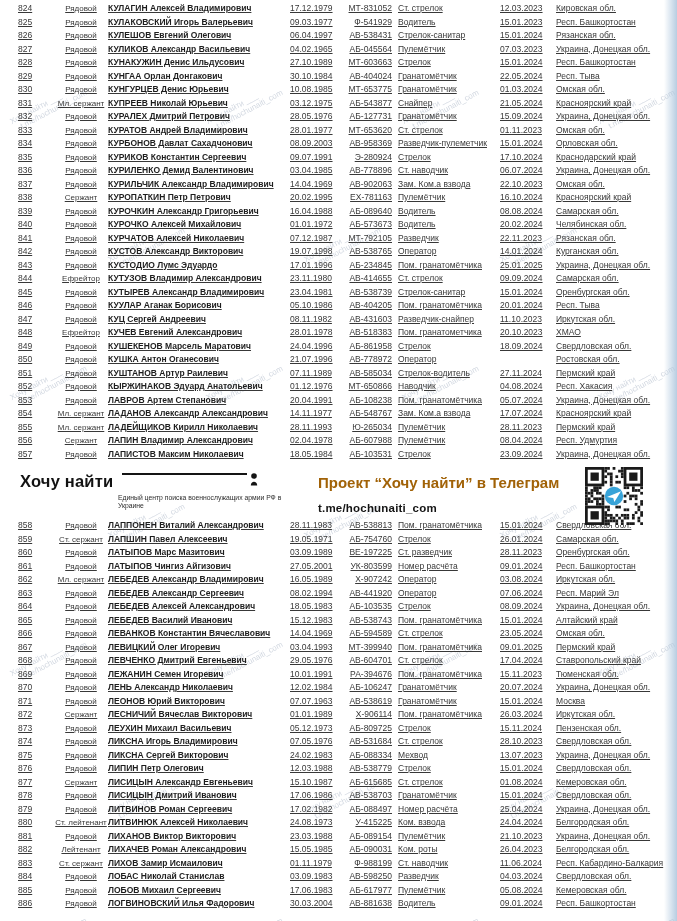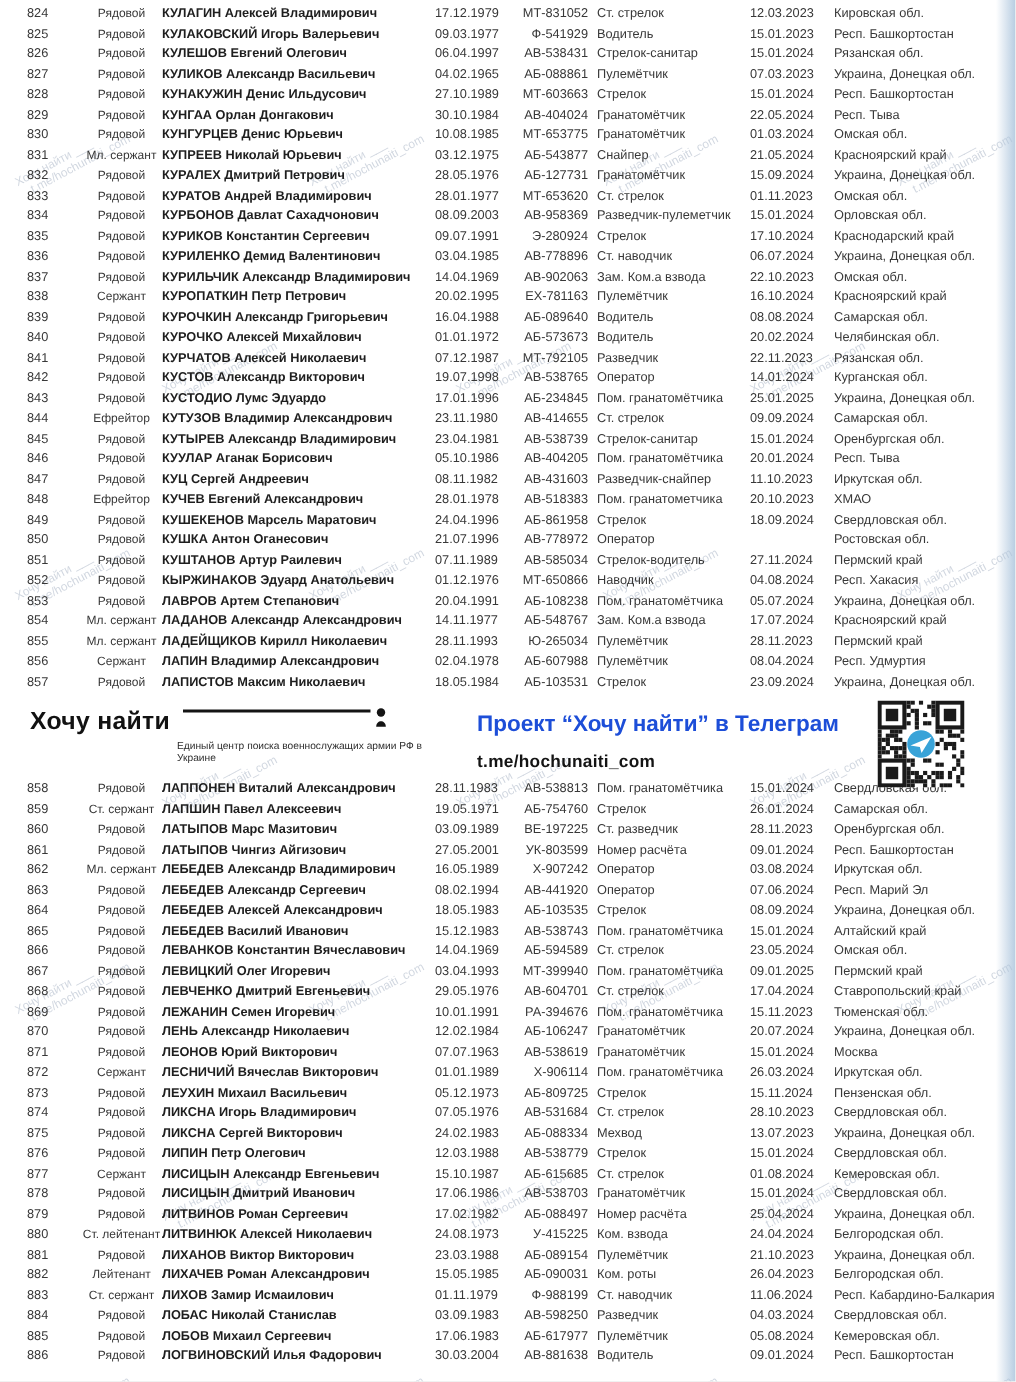--- a/index.html
+++ b/index.html
@@ -7,21 +7,21 @@
         font-family:"Liberation Sans",sans-serif;color:#383838;}
   
   .wm-layer{position:absolute;inset:0;pointer-events:none;z-index:1;}
   .wm{position:absolute;transform:rotate(-28deg);font-size:8px;line-height:9px;
       color:rgba(140,156,178,0.40);white-space:nowrap;}
   .wm div:nth-child(2){padding-left:7px;}
   
   .edge-strip{position:absolute;top:0;right:0;width:13px;height:100%;z-index:5;
       background:linear-gradient(to right,rgba(182,203,224,0),rgba(171,196,220,0.85));}
   
-  .tsec{position:absolute;left:0;right:0;z-index:2;}
+  .tsec{position:absolute;left:0;right:0;z-index:2;text-decoration:underline;}
   .tsec-top{top:2px;}
   .tsec-bottom{top:519px;}
   .trow{display:grid;height:13.5px;align-items:center;
         grid-template-columns:18px 36px 54px 182px 54px 48px 6px 98px 4px 52px 4px 1fr;
         font-size:8.5px;line-height:13.5px;}
   .cell{overflow:visible;white-space:nowrap;}
   .c-num{grid-column:2;}
   .c-rank{grid-column:3;text-align:center;font-size:8px;}
   .c-name{grid-column:4;font-weight:bold;color:#1e1e1e;}
   .c-dob{grid-column:5;}
@@ -32,21 +32,21 @@
   
   .banner{position:absolute;left:0;right:0;top:466px;height:84px;z-index:3;}
   .logo-block{position:absolute;left:20px;top:6px;width:238px;}
   .logo-row{display:flex;align-items:flex-start;}
   .logo-title{font-weight:bold;font-size:16.5px;color:#121212;letter-spacing:0.2px;}
   .logo-line{flex:1;border-bottom:2px solid #141414;margin:0 3px 3px 9px;height:1px;}
   .logo-pin{margin-bottom:1px;}
   .logo-subtitle{margin-left:98px;margin-top:3px;width:168px;font-size:6.8px;
       line-height:7.8px;color:#2d2d2d;}
   .project-block{position:absolute;left:318px;top:8px;}
-  .project-title{font-weight:bold;font-size:15px;color:#1d4ed8;}
+  .project-title{font-weight:bold;font-size:15px;color:#a16207;}
   .project-link{font-weight:bold;font-size:11.5px;color:#141414;margin-top:11px;letter-spacing:0.2px;}
   .qr-wrap{position:absolute;left:585px;top:1px;width:58px;height:58px;}
 </style>
 </head>
 <body>
 
 <div class="page">
   <div class="wm-layer">
       <div class="wm" style="left: 8px; top: 98px;">
         <div>Хочу найти ___</div>
@@ -180,21 +180,21 @@
         <div class="cell c-id">АВ-538431</div>
         <div class="cell c-position">Стрелок-санитар</div>
         <div class="cell c-date">15.01.2024</div>
         <div class="cell c-region">Рязанская обл.</div>
       </div>
       <div class="trow">
         <div class="cell c-num">827</div>
         <div class="cell c-rank">Рядовой</div>
         <div class="cell c-name">КУЛИКОВ Александр Васильевич</div>
         <div class="cell c-dob">04.02.1965</div>
-        <div class="cell c-id">АБ-088861</div>
+        <div class="cell c-id">АБ-045564</div>
         <div class="cell c-position">Пулемётчик</div>
         <div class="cell c-date">07.03.2023</div>
         <div class="cell c-region">Украина, Донецкая обл.</div>
       </div>
       <div class="trow">
         <div class="cell c-num">828</div>
         <div class="cell c-rank">Рядовой</div>
         <div class="cell c-name">КУНАКУЖИН Денис Ильдусович</div>
         <div class="cell c-dob">27.10.1989</div>
         <div class="cell c-id">МТ-603663</div>

